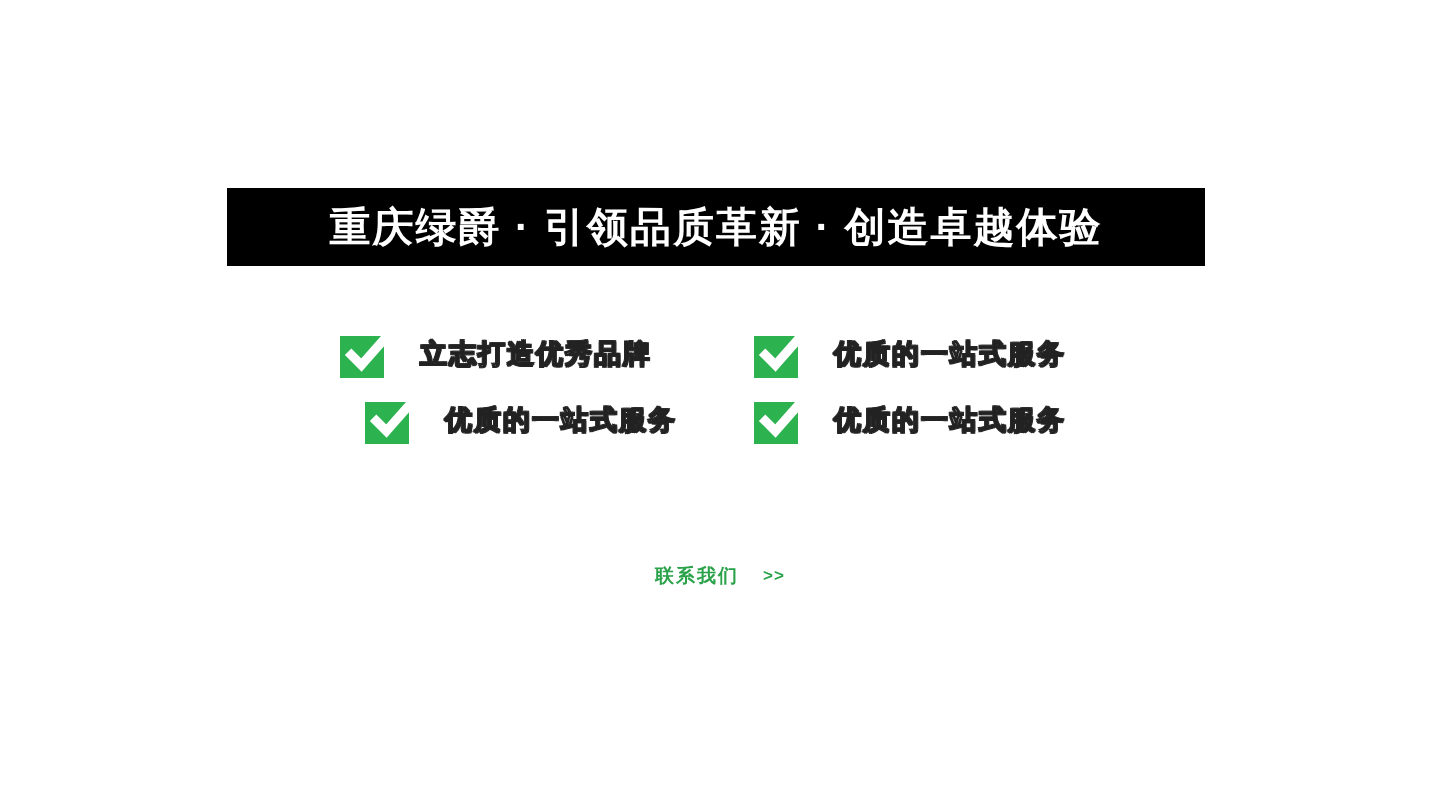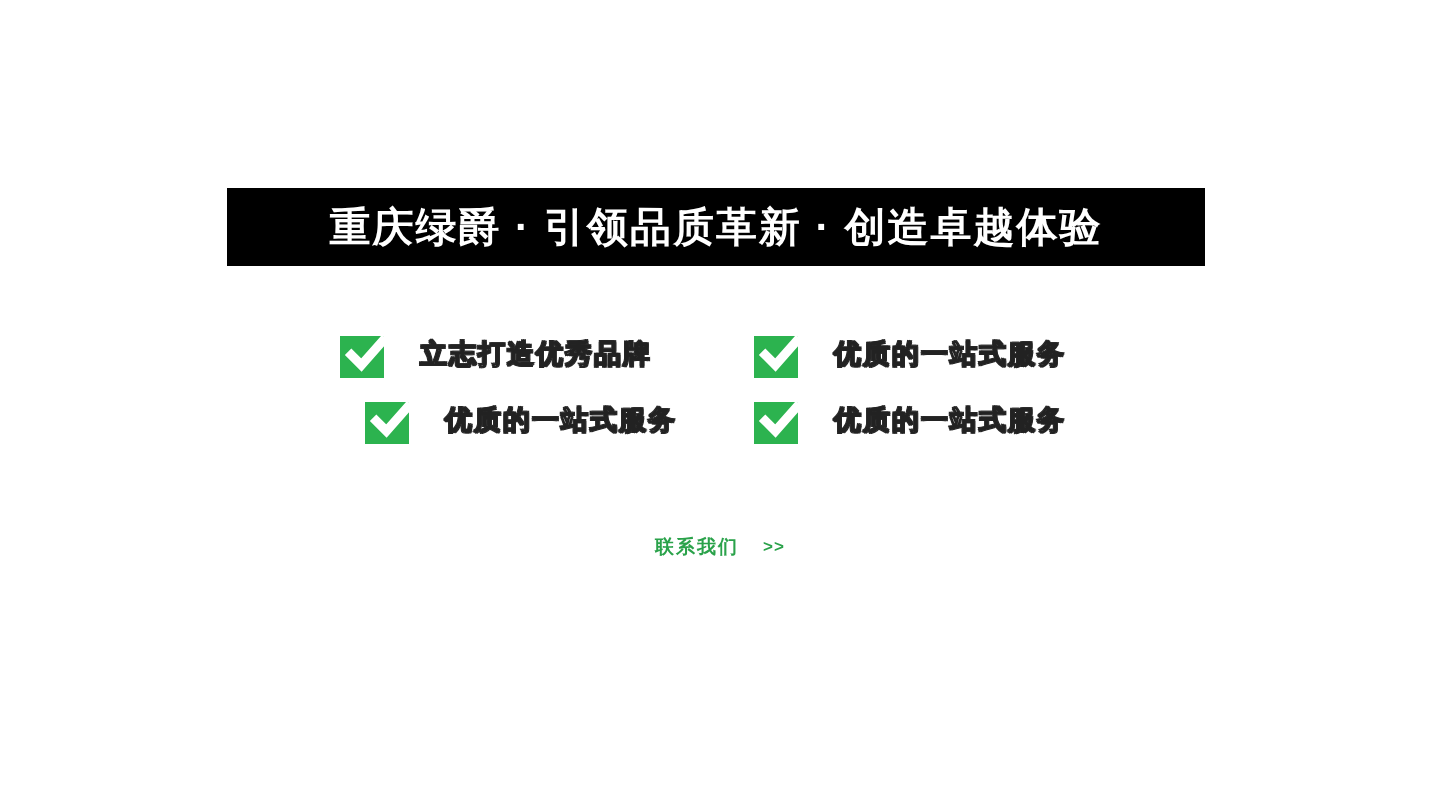--- a/index.html
+++ b/index.html
@@ -72,21 +72,21 @@
       1px 1px 0 #2a2a2a,
       -1px 1px 0 #2a2a2a,
       1px -1px 0 #2a2a2a,
       -1px -1px 0 #2a2a2a;
   }
 
   
   .contact-link {
     position: absolute;
     left: 50%;
-    top: 534px;
+    top: 563px;
     transform: translateX(-50%);
     display: flex;
     align-items: center;
     gap: 24px;
     color: #2aa24a;
     font-size: 19px;
     font-weight: 800;
     letter-spacing: 2px;
     cursor: pointer;
     text-decoration: none;

